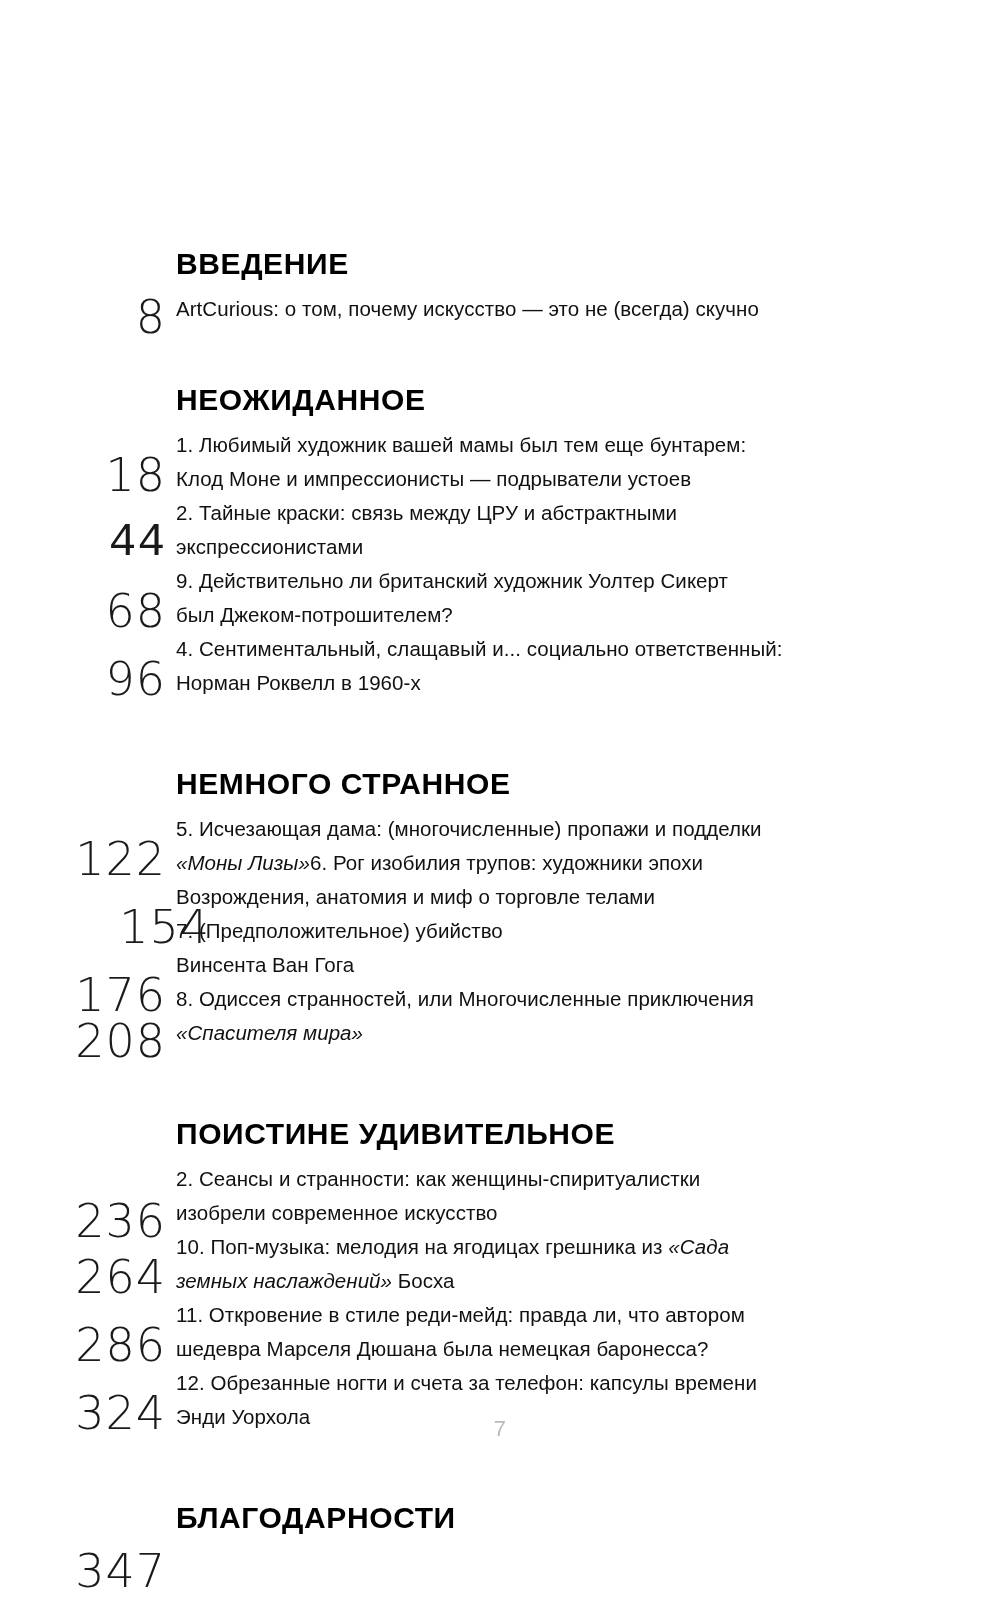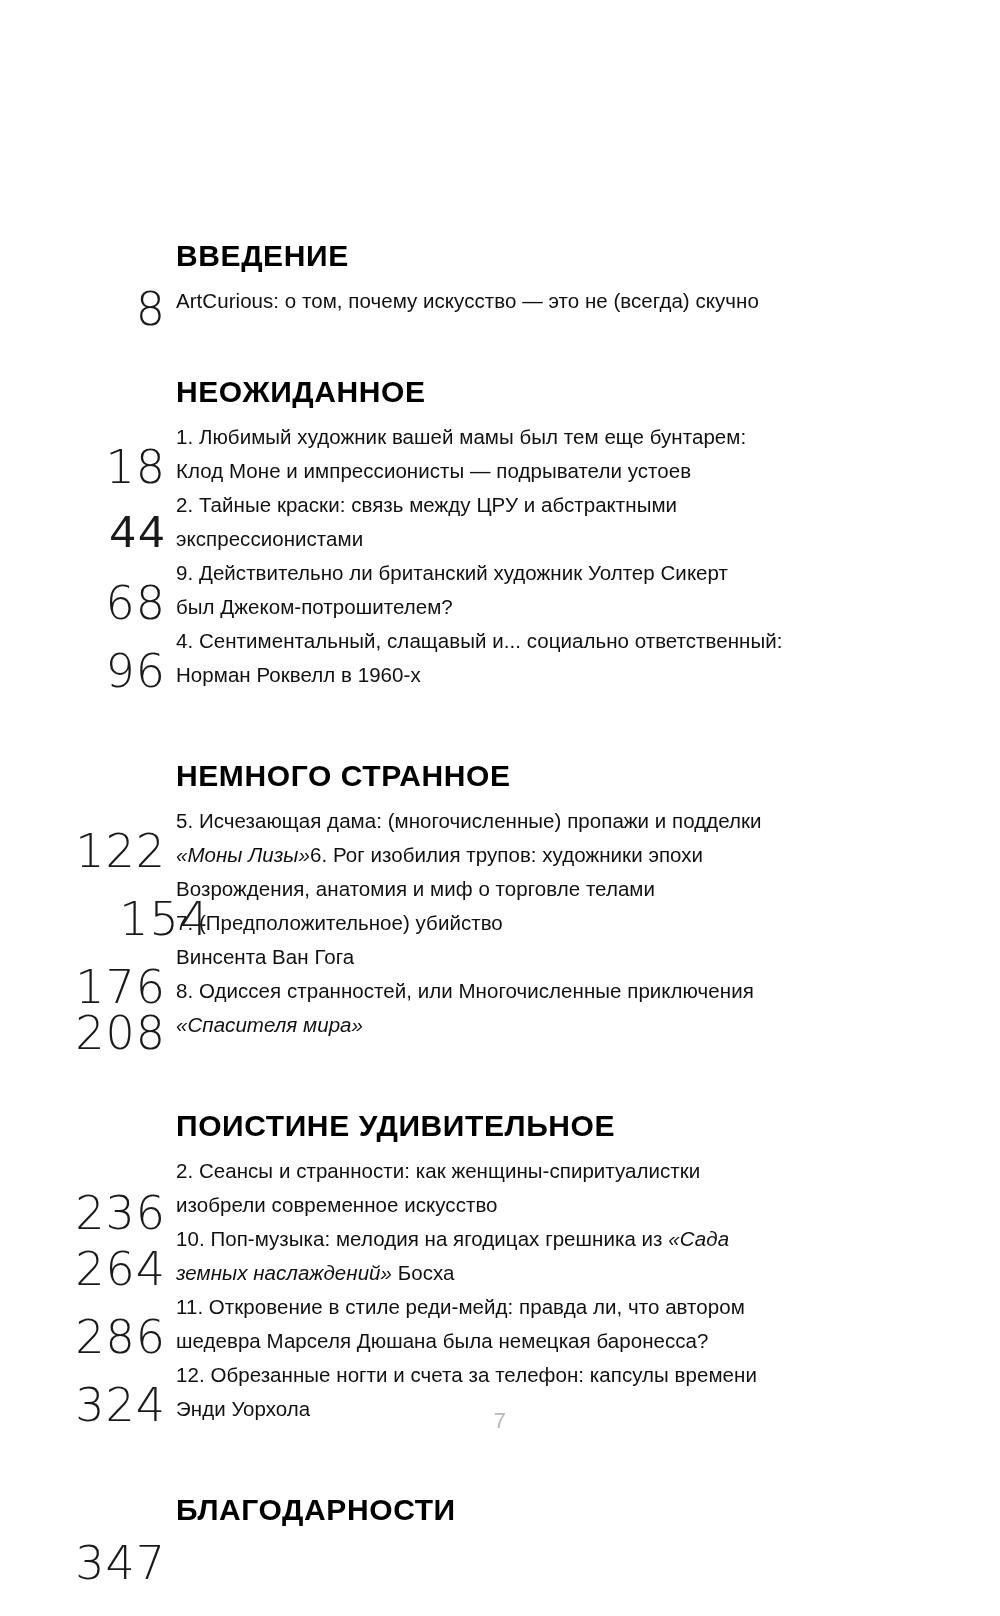--- a/index.html
+++ b/index.html
@@ -13,21 +13,21 @@
     height: 1616px;
     position: relative;
     font-family: "Liberation Sans", "DejaVu Sans", sans-serif;
     color: #000000;
     overflow: hidden;
   }
 
   
   #page {
     position: absolute;
-    left: 0; top: 4px;
+    left: 0; top: 12px;
     width: 1000px;
     height: 1296px;
     background: #ffffff;
   }
 
   
   #toc {
     position: absolute;
     left: 0;
     top: 232px;

